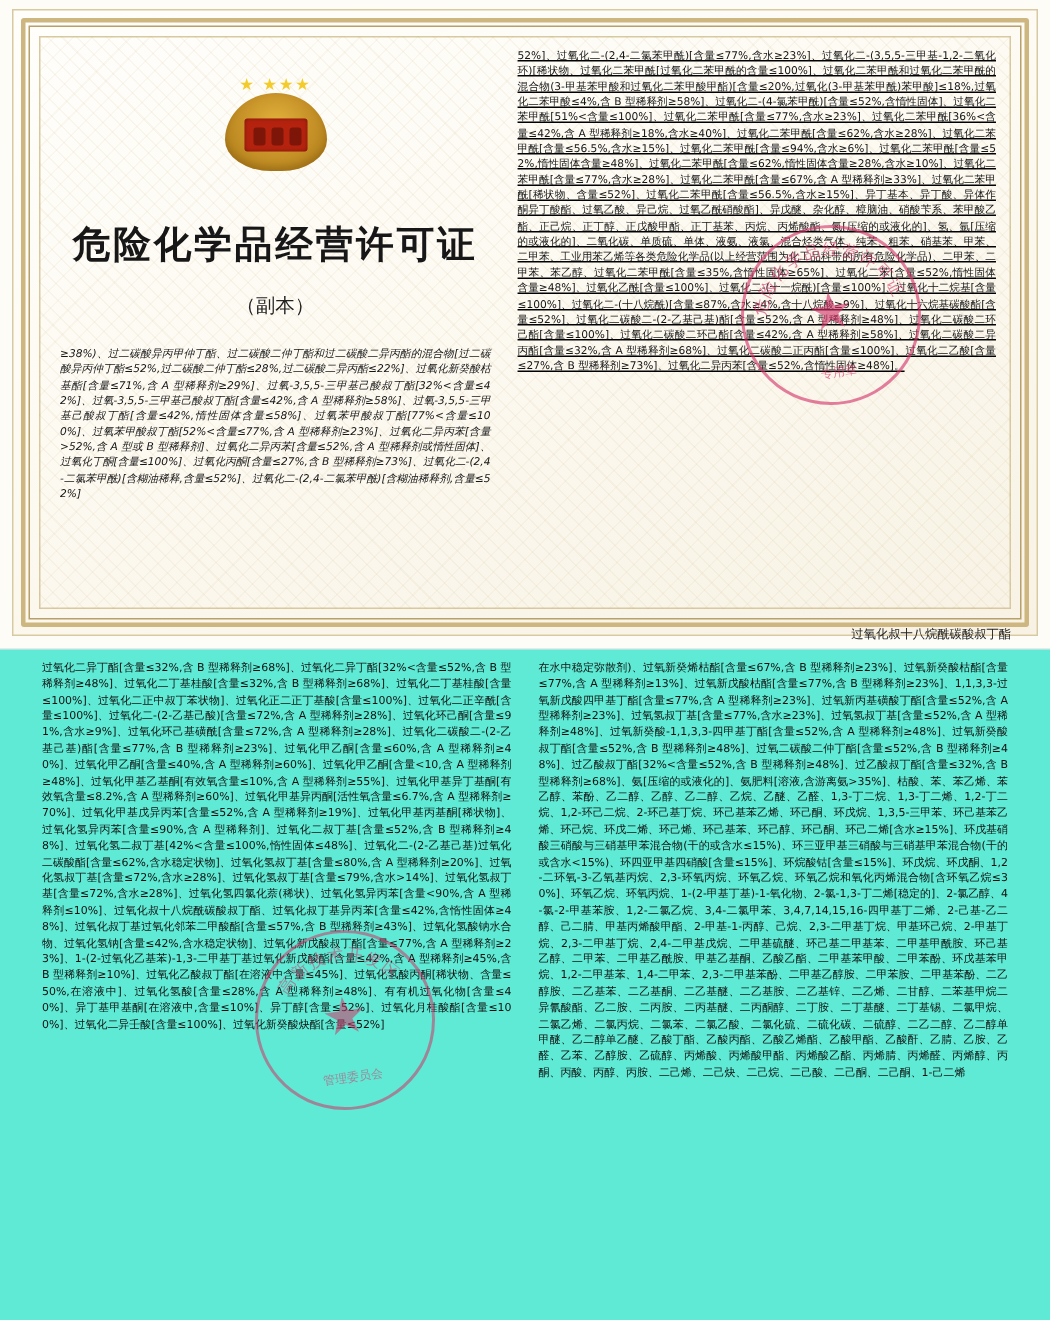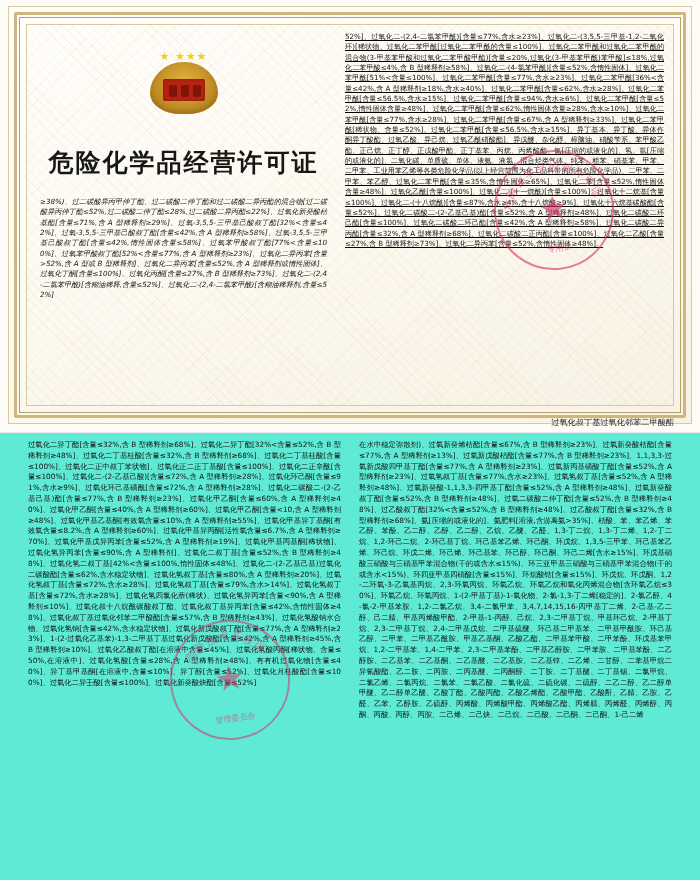--- a/index.html
+++ b/index.html
@@ -194,20 +194,21 @@
   <div class="cert-split">
     <div class="cert-left">
       <div class="emblem-wrap">
         <div class="emblem">
           <div class="disc"></div>
           <div class="stars">★ ★★★</div>
           <div class="gate"></div>
         </div>
       </div>
       <div class="cert-title">危险化学品经营许可证</div>
+      <div class="cert-sub">（副本）</div>
       <div class="cert-body">≥38%)、过二碳酸异丙甲仲丁酯、过二碳酸二仲丁酯和过二碳酸二异丙酯的混合物[过二碳酸异丙仲丁酯≤52%,过二碳酸二仲丁酯≤28%,过二碳酸二异丙酯≤22%]、过氧化新癸酸枯基酯[含量≤71%,含 A 型稀释剂≥29%]、过氧-3,5,5-三甲基己酸叔丁酯[32%&lt;含量≤42%]、过氧-3,5,5-三甲基己酸叔丁酯[含量≤42%,含 A 型稀释剂≥58%]、过氧-3,5,5-三甲基己酸叔丁酯[含量≤42%,惰性固体含量≤58%]、过氧苯甲酸叔丁酯[77%&lt;含量≤100%]、过氧苯甲酸叔丁酯[52%&lt;含量≤77%,含 A 型稀释剂≥23%]、过氧化二异丙苯[含量&gt;52%,含 A 型或 B 型稀释剂]、过氧化二异丙苯[含量≤52%,含 A 型稀释剂或惰性固体]、过氧化丁酮[含量≤100%]、过氧化丙酮[含量≤27%,含 B 型稀释剂≥73%]、过氧化二-(2,4-二氯苯甲酰)[含糊油稀释,含量≤52%]、过氧化二-(2,4-二氯苯甲酰)[含糊油稀释剂,含量≤52%]</div>
     </div>
 
     <div class="cert-right">
       <div class="cert-right-body">52%]、过氧化二-(2,4-二氯苯甲酰)[含量≤77%,含水≥23%]、过氧化二-(3,5,5-三甲基-1,2-二氧化环)[稀状物、过氧化二苯甲酰[过氧化二苯甲酰的含量≤100%]、过氧化二苯甲酰和过氧化二苯甲酰的混合物(3-甲基苯甲酸和过氧化二苯甲酸甲酯)[含量≤20%,过氧化(3-甲基苯甲酰)苯甲酸]≤18%,过氧化二苯甲酸≤4%,含 B 型稀释剂≥58%]、过氧化二-(4-氯苯甲酰)[含量≤52%,含惰性固体]、过氧化二苯甲酰[51%&lt;含量≤100%]、过氧化二苯甲酰[含量≤77%,含水≥23%]、过氧化二苯甲酰[36%&lt;含量≤42%,含 A 型稀释剂≥18%,含水≥40%]、过氧化二苯甲酰[含量≤62%,含水≥28%]、过氧化二苯甲酰[含量≤56.5%,含水≥15%]、过氧化二苯甲酰[含量≤94%,含水≥6%]、过氧化二苯甲酰[含量≤52%,惰性固体含量≥48%]、过氧化二苯甲酰[含量≤62%,惰性固体含量≥28%,含水≥10%]、过氧化二苯甲酰[含量≤77%,含水≥28%]、过氧化二苯甲酰[含量≤67%,含 A 型稀释剂≥33%]、过氧化二苯甲酰[稀状物、含量≤52%]、过氧化二苯甲酰[含量≤56.5%,含水≥15%]、异丁基本、异丁酸、异体作酮异丁酸酯、过氧乙酸、异己烷、过氧乙酰硝酸酯]、异戊醚、杂化醇、樟脑油、硝酸苄系、苯甲酸乙酯、正己烷、正丁醇、正戊酸甲酯、正丁基苯、丙烷、丙烯酸酯、氮[压缩的或液化的]、氢、氩[压缩的或液化的]、二氧化碳、单质硫、单体、液氨、液氯、混合烃类气体、纯苯、粗苯、硝基苯、甲苯、二甲苯、工业用苯乙烯等各类危险化学品(以上经营范围为化工品科带的所有危险化学品)、二甲苯、二甲苯、苯乙醇、过氧化二苯甲酰[含量≤35%,含惰性固体≥65%]、过氧化二苯[含量≤52%,惰性固体含量≥48%]、过氧化乙酰[含量≤100%]、过氧化二-(十一烷酰)[含量≤100%]、过氧化十二烷基[含量≤100%]、过氧化二-(十八烷酰)[含量≤87%,含水≥4%,含十八烷酸≥9%]、过氧化十六烷基碳酸酯[含量≤52%]、过氧化二碳酸二-(2-乙基己基)酯[含量≤52%,含 A 型稀释剂≥48%]、过氧化二碳酸二环己酯[含量≤100%]、过氧化二碳酸二环己酯[含量≤42%,含 A 型稀释剂≥58%]、过氧化二碳酸二异丙酯[含量≤32%,含 A 型稀释剂≥68%]、过氧化二碳酸二正丙酯[含量≤100%]、过氧化二乙酸[含量≤27%,含 B 型稀释剂≥73%]、过氧化二异丙苯[含量≤52%,含惰性固体≥48%]。</div>
     </div>
   </div>
 
   <div class="stamp" id="cert-stamp">
     <div class="arc">
@@ -215,21 +216,21 @@
         <defs>
             <path id="arcpath1" d="M 14,62 A 44,44 0 0 1 102,62"></path>
           </defs>
         <text><textPath href="#arcpath1" startOffset="50%" text-anchor="middle">危险化学品经营许可证</textPath></text>
       </svg>
     </div>
     <div class="inner-star">★</div>
     <div class="bottom-txt">专用章</div>
   </div>
 
-  <div class="cert-footer">过氧化叔丁基过氧化邻苯二甲酸酯</div>
+  <div class="cert-footer">过氧化叔十八烷酰碳酸叔丁酯</div>
 </div>
 
 <div class="page2">
   <div class="seam"></div>
   <div class="cols">
     <div class="col">过氧化二异丁酯[含量≤32%,含 B 型稀释剂≥68%]、过氧化二异丁酯[32%&lt;含量≤52%,含 B 型稀释剂≥48%]、过氧化二丁基桂酸[含量≤32%,含 B 型稀释剂≥68%]、过氧化二丁基桂酸[含量≤100%]、过氧化二正中叔丁苯状物]、过氧化正二正丁基酸[含量≤100%]、过氧化二正辛酰[含量≤100%]、过氧化二-(2-乙基己酸)[含量≤72%,含 A 型稀释剂≥28%]、过氧化环己酮[含量≤91%,含水≥9%]、过氧化环己基磺酰[含量≤72%,含 A 型稀释剂≥28%]、过氧化二碳酸二-(2-乙基己基)酯[含量≤77%,含 B 型稀释剂≥23%]、过氧化甲乙酮[含量≤60%,含 A 型稀释剂≥40%]、过氧化甲乙酮[含量≤40%,含 A 型稀释剂≥60%]、过氧化甲乙酮[含量&lt;10,含 A 型稀释剂≥48%]、过氧化甲基乙基酮[有效氧含量≤10%,含 A 型稀释剂≥55%]、过氧化甲基异丁基酮[有效氧含量≤8.2%,含 A 型稀释剂≥60%]、过氧化甲基异丙酮[活性氧含量≤6.7%,含 A 型稀释剂≥70%]、过氧化甲基戊异丙苯[含量≤52%,含 A 型稀释剂≥19%]、过氧化甲基丙基酮[稀状物]、过氧化氢异丙苯[含量≤90%,含 A 型稀释剂]、过氧化二叔丁基[含量≤52%,含 B 型稀释剂≥48%]、过氧化氢二叔丁基[42%&lt;含量≤100%,惰性固体≤48%]、过氧化二-(2-乙基己基)过氧化二碳酸酯[含量≤62%,含水稳定状物]、过氧化氢叔丁基[含量≤80%,含 A 型稀释剂≥20%]、过氧化氢叔丁基[含量≤72%,含水≥28%]、过氧化氢叔丁基[含量≤79%,含水&gt;14%]、过氧化氢叔丁基[含量≤72%,含水≥28%]、过氧化氢四氯化萘(稀状)、过氧化氢异丙苯[含量&lt;90%,含 A 型稀释剂≤10%]、过氧化叔十八烷酰碳酸叔丁酯、过氧化叔丁基异丙苯[含量≤42%,含惰性固体≥48%]、过氧化叔丁基过氧化邻苯二甲酸酯[含量≤57%,含 B 型稀释剂≥43%]、过氧化氢酸钠水合物、过氧化氢钠[含量≤42%,含水稳定状物]、过氧化新戊酸叔丁酯[含量≤77%,含 A 型稀释剂≥23%]、1-(2-过氧化乙基苯)-1,3-二甲基丁基过氧化新戊酸酯[含量≤42%,含 A 型稀释剂≥45%,含 B 型稀释剂≥10%]、过氧化乙酸叔丁酯[在溶液中含量≤45%]、过氧化氢酸丙酮[稀状物、含量≤50%,在溶液中]、过氧化氢酸[含量≤28%,含 A 型稀释剂≥48%]、有有机过氧化物[含量≤40%]、异丁基甲基酮[在溶液中,含量≤10%]、异丁醇[含量≤52%]、过氧化月桂酸酯[含量≤100%]、过氧化二异壬酸[含量≤100%]、过氧化新癸酸炔酯[含量≤52%]</div>
     <div class="col">在水中稳定弥散剂)、过氧新癸烯枯酯[含量≤67%,含 B 型稀释剂≥23%]、过氧新癸酸枯酯[含量≤77%,含 A 型稀释剂≥13%]、过氧新戊酸枯酯[含量≤77%,含 B 型稀释剂≥23%]、1,1,3,3-过氧新戊酸四甲基丁酯[含量≤77%,含 A 型稀释剂≥23%]、过氧新丙基磺酸丁酯[含量≤52%,含 A 型稀释剂≥23%]、过氧氢叔丁基[含量≤77%,含水≥23%]、过氧氢叔丁基[含量≤52%,含 A 型稀释剂≥48%]、过氧新癸酸-1,1,3,3-四甲基丁酯[含量≤52%,含 A 型稀释剂≥48%]、过氧新癸酸叔丁酯[含量≤52%,含 B 型稀释剂≥48%]、过氧二碳酸二仲丁酯[含量≤52%,含 B 型稀释剂≥48%]、过乙酸叔丁酯[32%&lt;含量≤52%,含 B 型稀释剂≥48%]、过乙酸叔丁酯[含量≤32%,含 B 型稀释剂≥68%]、氨[压缩的或液化的]、氨肥料[溶液,含游离氨&gt;35%]、枯酸、苯、苯乙烯、苯乙醇、苯酚、乙二醇、乙醇、乙二醇、乙烷、乙醚、乙醛、1,3-丁二烷、1,3-丁二烯、1,2-丁二烷、1,2-环己二烷、2-环己基丁烷、环己基苯乙烯、环己酮、环戊烷、1,3,5-三甲苯、环己基苯乙烯、环己烷、环戊二烯、环己烯、环己基苯、环己醇、环己酮、环己二烯[含水≥15%]、环戊基硝酸三硝酸与三硝基甲苯混合物(干的或含水≤15%)、环三亚甲基三硝酸与三硝基甲苯混合物(干的或含水&lt;15%)、环四亚甲基四硝酸[含量≤15%]、环烷酸钴[含量≤15%]、环戊烷、环戊酮、1,2-二环氧-3-乙氧基丙烷、2,3-环氧丙烷、环氧乙烷、环氧乙烷和氧化丙烯混合物[含环氧乙烷≤30%]、环氧乙烷、环氧丙烷、1-(2-甲基丁基)-1-氧化物、2-氯-1,3-丁二烯[稳定的]、2-氯乙醇、4-氯-2-甲基苯胺、1,2-二氯乙烷、3,4-二氯甲苯、3,4,7,14,15,16-四甲基丁二烯、2-己基-乙二醇、己二腈、甲基丙烯酸甲酯、2-甲基-1-丙醇、己烷、2,3-二甲基丁烷、甲基环己烷、2-甲基丁烷、2,3-二甲基丁烷、2,4-二甲基戊烷、二甲基硫醚、环己基二甲基苯、二甲基甲酰胺、环己基乙醇、二甲苯、二甲基乙酰胺、甲基乙基酮、乙酸乙酯、二甲基苯甲酸、二甲苯酚、环戊基苯甲烷、1,2-二甲基苯、1,4-二甲苯、2,3-二甲基苯酚、二甲基乙醇胺、二甲苯胺、二甲基苯酚、二乙醇胺、二乙基苯、二乙基酮、二乙基醚、二乙基胺、二乙基锌、二乙烯、二甘醇、二苯基甲烷二异氰酸酯、乙二胺、二丙胺、二丙基醚、二丙酮醇、二丁胺、二丁基醚、二丁基锡、二氯甲烷、二氯乙烯、二氯丙烷、二氯苯、二氯乙酸、二氯化硫、二硫化碳、二硫醇、二乙二醇、乙二醇单甲醚、乙二醇单乙醚、乙酸丁酯、乙酸丙酯、乙酸乙烯酯、乙酸甲酯、乙酸酐、乙腈、乙胺、乙醛、乙苯、乙醇胺、乙硫醇、丙烯酸、丙烯酸甲酯、丙烯酸乙酯、丙烯腈、丙烯醛、丙烯醇、丙酮、丙酸、丙醇、丙胺、二己烯、二己炔、二己烷、二己酸、二己酮、二己酮、1-己二烯</div>
   </div>
 
   <div class="stamp" id="page2-stamp">

